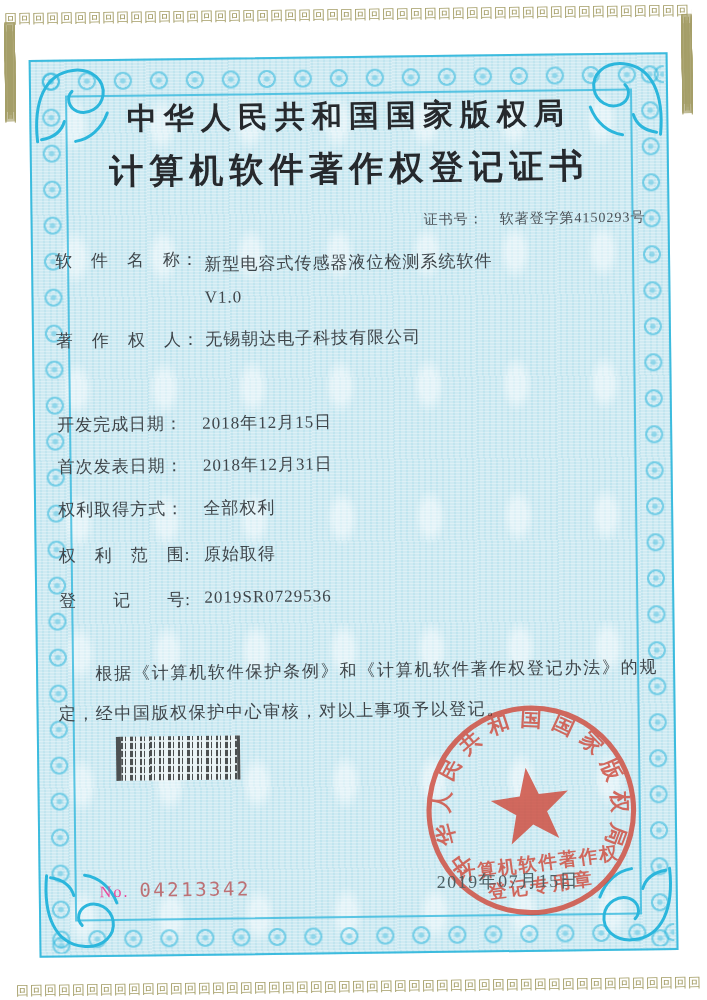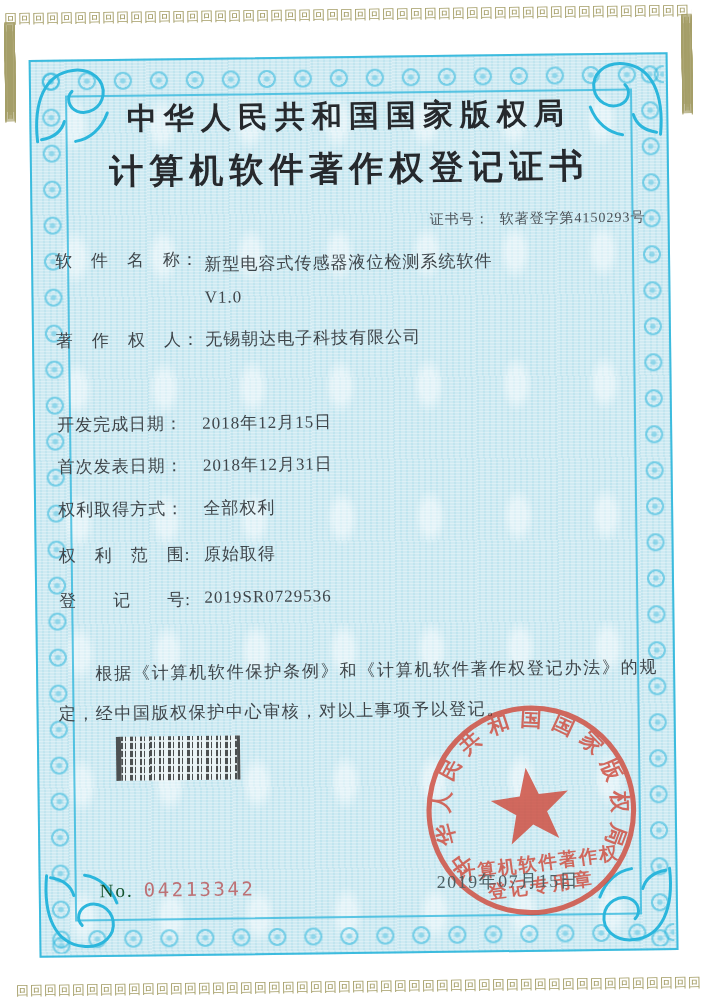--- a/index.html
+++ b/index.html
@@ -41,21 +41,21 @@
   .c-bl{bottom:0;left:0;transform:scaleY(-1);}
   .c-br{bottom:0;right:0;transform:scale(-1,-1);}
 
   .content{position:absolute;inset:0;z-index:5;color:#3f464b;}
 
   .issuer{position:absolute;top:96px;left:0;right:0;text-align:center;
           font-size:30px;font-weight:bold;letter-spacing:7px;color:#26292d;}
   .title{position:absolute;top:146px;left:0;right:0;text-align:center;
          font-size:34px;font-weight:bold;letter-spacing:6px;color:#26292d;}
   .certno{position:absolute;top:212px;right:58px;font-size:14px;letter-spacing:1px;color:#4b5258;}
-  .certno .lbl{margin-right:10px;}
+  .certno .lbl{margin-right:16px;}
 
   .row{position:absolute;left:58px;font-size:17px;letter-spacing:1px;white-space:nowrap;}
   .row .lbl{display:inline-block;min-width:140px;vertical-align:top;}
   .row .val{display:inline-block;vertical-align:top;}
   .two-line .val div{line-height:1.95;}
   .r0{top:246px;} .r1{top:326px;} .r2{top:410px;} .r3{top:452px;}
   .r4{top:495px;} .r5{top:541px;} .r6{top:586px;}
 
   .statement{position:absolute;top:634px;left:56px;width:600px;font-size:17px;
              line-height:2.35;letter-spacing:1.6px;text-indent:2.2em;text-align:justify;}
@@ -68,21 +68,21 @@
         rgba(0,0,0,0) 5px 9px, #3b3b3b 9px 12px, rgba(0,0,0,0) 12px 14px,
         #3b3b3b 14px 15px, rgba(0,0,0,0) 15px 19px);
     border-left:5px solid #3b3b3b;border-right:3px solid #3b3b3b;}
 
   .seal{position:absolute;left:415px;top:700px;width:225px;height:225px;z-index:6;
         transform:rotate(-7deg);opacity:.82;mix-blend-mode:multiply;}
   .seal-date{position:absolute;left:432px;top:871px;z-index:7;font-size:18px;
              letter-spacing:1.5px;color:#4c5f63;}
 
   .serial{position:absolute;left:95px;top:876px;z-index:7;white-space:nowrap;}
-  .serial .prefix{font-size:19px;letter-spacing:2px;color:#14532d;}
+  .serial .prefix{font-size:16px;letter-spacing:2px;color:#ec4899;}
   .serial .num{font-family:"DejaVu Sans Mono","Liberation Mono",monospace;font-size:19px;
                letter-spacing:2.5px;color:#bb6468;margin-left:10px;opacity:.9;}
 </style>
 </head>
 <body>
 
 <div class="page">
   <div class="tilt">
 
     <div class="meander m-top">回回回回回回回回回回回回回回回回回回回回回回回回回回回回回回回回回回回回回回回回回回回回回回回回回回回回回回回回回回回回回回回回回回回回回回回回回回回回回回回回回回回回回回回回回回</div>

